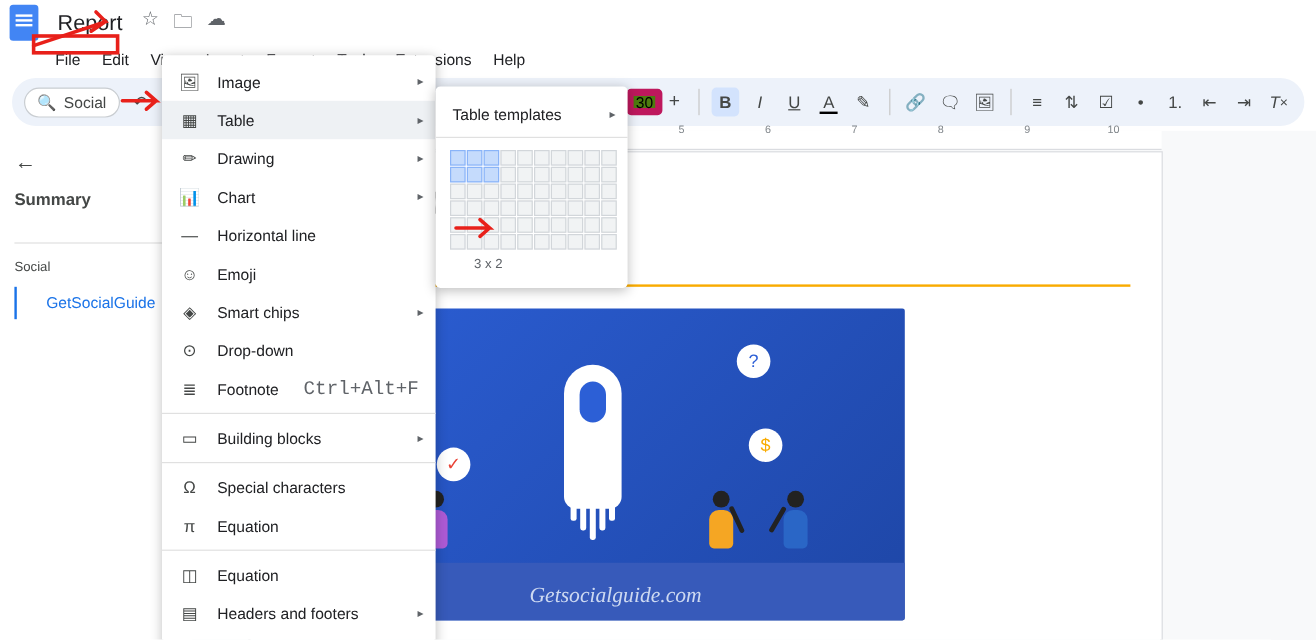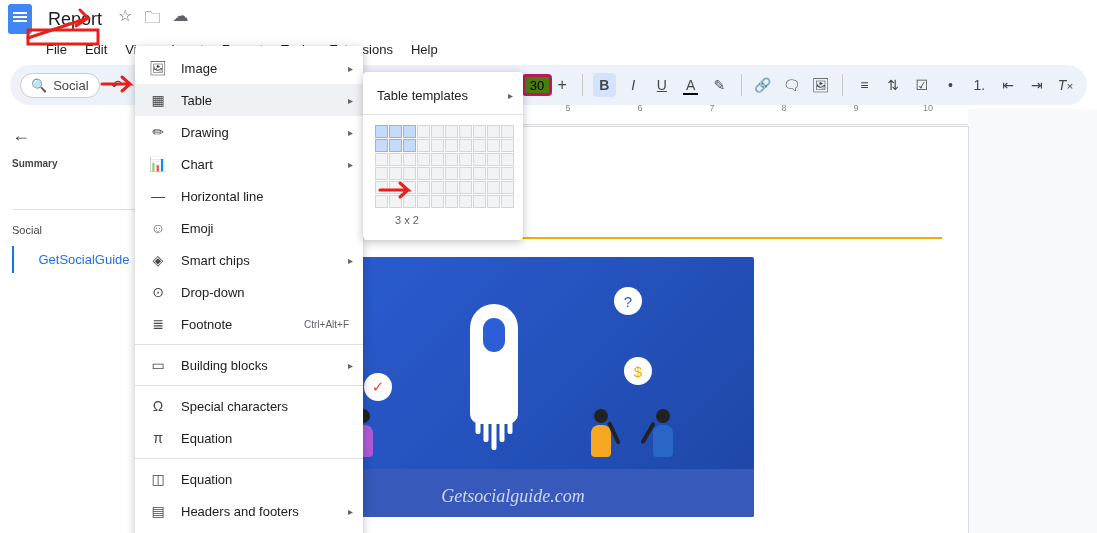--- a/index.html
+++ b/index.html
@@ -13,29 +13,29 @@
 .menu-bar { display: flex; gap: 2px; padding: 0 38px; font-size: 13px; color: #202124; }
 .menu-bar span { padding: 4px 8px; cursor: pointer; }
 
 .toolbar-row { display: flex; align-items: center; padding: 6px 10px; gap: 6px; background: #edf2fa; border-radius: 24px; margin: 4px 10px; height: 40px; }
 .pill { display: flex; align-items: center; gap: 6px; padding: 4px 10px; border: 1px solid #c9cdd1; border-radius: 16px; background: #fff; font-size: 13px; color: #444746; }
 .tb-btn { width: 24px; height: 24px; display: flex; align-items: center; justify-content: center; color: #444746; font-size: 14px; cursor: pointer; border-radius: 4px; }
 .sep { width: 1px; height: 22px; background: #c7c7c7; margin: 0 4px; }
 .font-box { display: flex; align-items: center; border: 1px solid #747775; border-radius: 4px; padding: 2px 6px; font-size: 13px; min-width: 72px; background: #fff; color: #444746; }
 .fs-group { display: flex; align-items: center; gap: 0; }
 .fs-btn { width: 20px; height: 24px; display: flex; align-items: center; justify-content: center; font-size: 16px; color: #444746; cursor: pointer; }
-.fs-val { border: 3px solid #be185d; border-radius: 4px; width: 30px; height: 22px; display: flex; align-items: center; justify-content: center; font-size: 13px; background: #4d7c0f; }
+.fs-val { border: 6px solid #be185d; border-radius: 4px; width: 30px; height: 22px; display: flex; align-items: center; justify-content: center; font-size: 13px; background: #4d7c0f; }
 .bold-on { background: #d3e3fd; border-radius: 4px; font-weight: bold; }
 .underline-a { position: relative; }
 .underline-a::after { content: ""; position: absolute; bottom: 2px; left: 4px; right: 4px; height: 2px; background: #000; }
 
 .main-area { display: flex; position: relative; }
 .left-pane { width: 160px; padding: 10px 12px; font-size: 12px; color: #5f6368; }
 .back-arrow { font-size: 18px; color: #444746; margin: 6px 0 12px 0; display: block; }
-.summary-h { font-size: 10px; color: #444746; font-weight: 600; margin-bottom: 40px; }
+.summary-h { font-size: 14px; color: #444746; font-weight: 600; margin-bottom: 28px; }
 .outline-h { font-size: 11px; color: #444746; text-transform: none; margin-bottom: 10px; }
 .outline-list { list-style: none; text-align: center; }
 .outline-list li { padding: 6px 0 6px 8px; font-size: 13px; color: #5f6368; }
 .outline-list li.active { color: #1a73e8; border-left: 2px solid #1a73e8; padding-left: 6px; }
 
 .doc-wrap { flex: 1; background: #f8f9fa; position: relative; padding-top: 18px; padding-left: 34px; }
 .doc-page { width: 760px; background: #fff; margin-left: 14px; padding: 24px 26px; box-shadow: 0 0 0 1px #dadce0; position: relative; }
 .doc-h1 { font-family: 'Arial Narrow', Arial; font-size: 34px; color: #212121; letter-spacing: -0.5px; }
 .doc-h2 { font-family: 'Arial Narrow', Arial; font-size: 26px; color: #212121; margin-top: 2px; }
 .divider-gold { height: 2px; background: #f9ab00; margin-top: 14px; margin-bottom: 18px; }
@@ -60,21 +60,21 @@
 .p1 .flag{position:absolute;top:0;left:28px;width:12px;height:10px;background:#f5a623}
 
 .ruler { position: absolute; top: 0; left: 48px; height: 16px; width: 760px; font-size: 9px; color: #80868b; background: #fff; border-bottom: 1px solid #dadce0; }
 .ruler-num { position: absolute; top: -6px; transform: translateX(-50%); }
 
 
 .dd { position: absolute; background: #fff; border-radius: 4px; box-shadow: 0 2px 10px rgba(0,0,0,0.25); font-size: 13px; color: #202124; z-index: 50; }
 .dd-item { display: flex; align-items: center; padding: 6px 14px 6px 14px; gap: 14px; cursor: pointer; height: 32px; position: relative; }
 .dd-item.hover { background: #eef1f4; }
 .dd-item .arrow { position: absolute; right: 10px; color: #5f6368; font-size: 10px; }
-.dd-item .sc { position: absolute; right: 14px; color: #5f6368; font-size: 10px; }
+.dd-item .sc { position: absolute; right: 14px; color: #5f6368; font-size: 16px; font-family: Liberation Mono, monospace; }
 .dd-sep { height: 1px; background: #e0e0e0; margin: 4px 0; }
 .dd-ico { width: 18px; display: flex; justify-content: center; color: #444746; font-size: 14px; }
 
 .insert-menu { left: 135px; top: 46px; width: 228px; padding: 6px 0; }
 .table-sub { left: 363px; top: 72px; width: 160px; padding: 8px 0; }
 .table-sub .dd-item { height: 30px; }
 .grid-picker { display: grid; grid-template-columns: repeat(10, 13px); grid-auto-rows: 13px; gap: 1px; padding: 6px 12px 4px; }
 .grid-cell { width: 13px; height: 13px; border: 1px solid #d2d6da; background: #f1f3f4; }
 .grid-cell.sel { background: #c5dbfc; border-color: #8ab4f8; }
 .grid-label { font-size: 11px; color: #5f6368; padding: 2px 0 6px 32px; }

